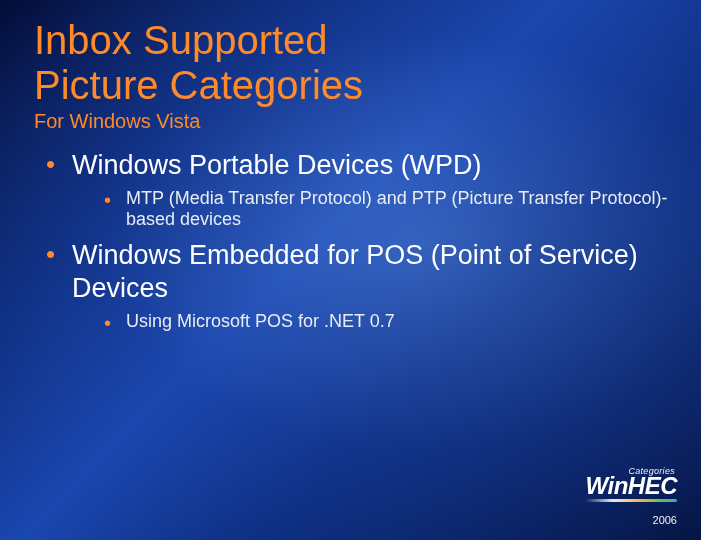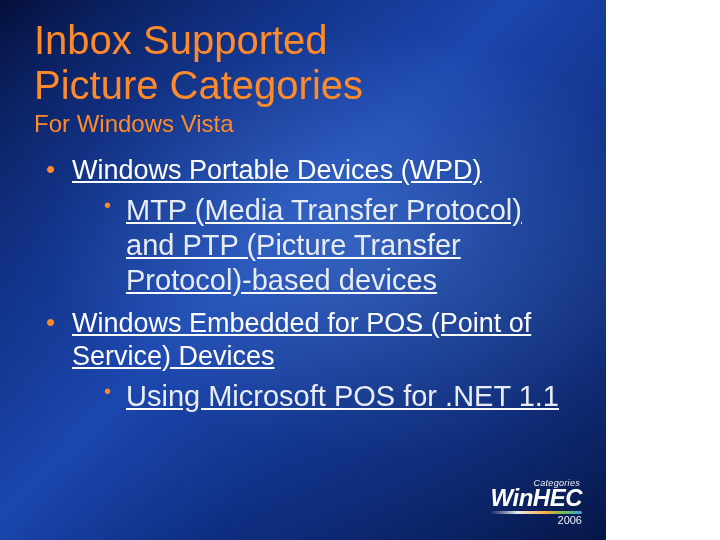--- a/index.html
+++ b/index.html
@@ -4,21 +4,21 @@
 <style>
   html, body {
     margin: 0;
     padding: 0;
     width: 720px;
     height: 540px;
     overflow: hidden;
     font-family: "Segoe UI", Tahoma, Arial, sans-serif;
   }
   .slide {
-    width: 606px;
+    width: 701px;
     height: 540px;
     background:
       radial-gradient(ellipse 900px 600px at 60% 45%,
         rgba(80,130,220,0.55) 0%,
         rgba(30,70,170,0.35) 35%,
         rgba(10,30,100,0.0) 65%),
       linear-gradient(135deg,
         #020a30 0%,
         #0c2a78 25%,
         #1a47b0 45%,
@@ -31,57 +31,56 @@
   }
   .title {
     color: #ff8a2a;
     font-size: 40px;
     line-height: 1.12;
     font-weight: 400;
     margin: 0;
   }
   .subtitle {
     color: #ff8a2a;
-    font-size: 24px;
+    font-size: 20px;
     font-weight: 400;
     margin: 2px 0 16px 0;
   }
   ul.lvl1 {
     list-style: none;
     margin: 10px 0 0 0;
     padding: 0 0 0 8px;
   }
   ul.lvl1 > li {
     position: relative;
     padding-left: 30px;
     font-size: 27px;
     line-height: 1.22;
     margin-bottom: 8px;
     color: #ffffff;
     font-weight: 400;
-    text-decoration: underline;
   }
   ul.lvl1 > li::before {
     content: "•";
     position: absolute;
     left: 4px;
     top: 0;
     color: #ff8a2a;
     font-size: 26px;
     line-height: 1.22;
   }
   ul.lvl2 {
     list-style: none;
     margin: 6px 0 6px 0;
     padding: 0 0 0 30px;
   }
   ul.lvl2 > li {
     position: relative;
     padding-left: 24px;
-    font-size: 29px;
+    font-size: 18px;
     line-height: 1.22;
     margin-bottom: 6px;
     color: #e8ecf5;
     font-weight: 400;
   }
   ul.lvl2 > li::before {
     content: "•";
     position: absolute;
     left: 2px;
     top: 0;
@@ -123,21 +122,21 @@
       rgba(255,255,255,0) 0%,
       rgba(255,255,255,0.9) 30%,
       #ffb040 60%,
       #6fc050 80%,
       #3aa0e0 100%);
     border-radius: 2px;
   }
   .logo .year {
     font-size: 11px;
     line-height: 1;
-    margin-top: 1px;
+    margin-top: 13px;
     opacity: 0.95;
   }
 </style>
 </head>
 <body>
 
 <div class="slide">
 
   <h1 class="title">
     <span>Inbox Supported</span><br>
@@ -151,21 +150,21 @@
       <ul class="lvl2">
         <li>
           <span>MTP (Media Transfer Protocol) and PTP (Picture Transfer Protocol)-based devices</span>
         </li>
       </ul>
     </li>
     <li>
       <span>Windows Embedded for POS (Point of Service) Devices</span>
       <ul class="lvl2">
         <li>
-          <span>Using Microsoft POS for .NET 1.1</span>
+          <span>Using Microsoft POS for .NET 0.7</span>
         </li>
       </ul>
     </li>
   </ul>
 
   <div class="logo">
     <div class="ms">Categories</div>
     <div class="brand"><span class="win">Win</span><span class="hec">HEC</span></div>
     <div class="swoosh"></div>
     <div class="year">2006</div>

